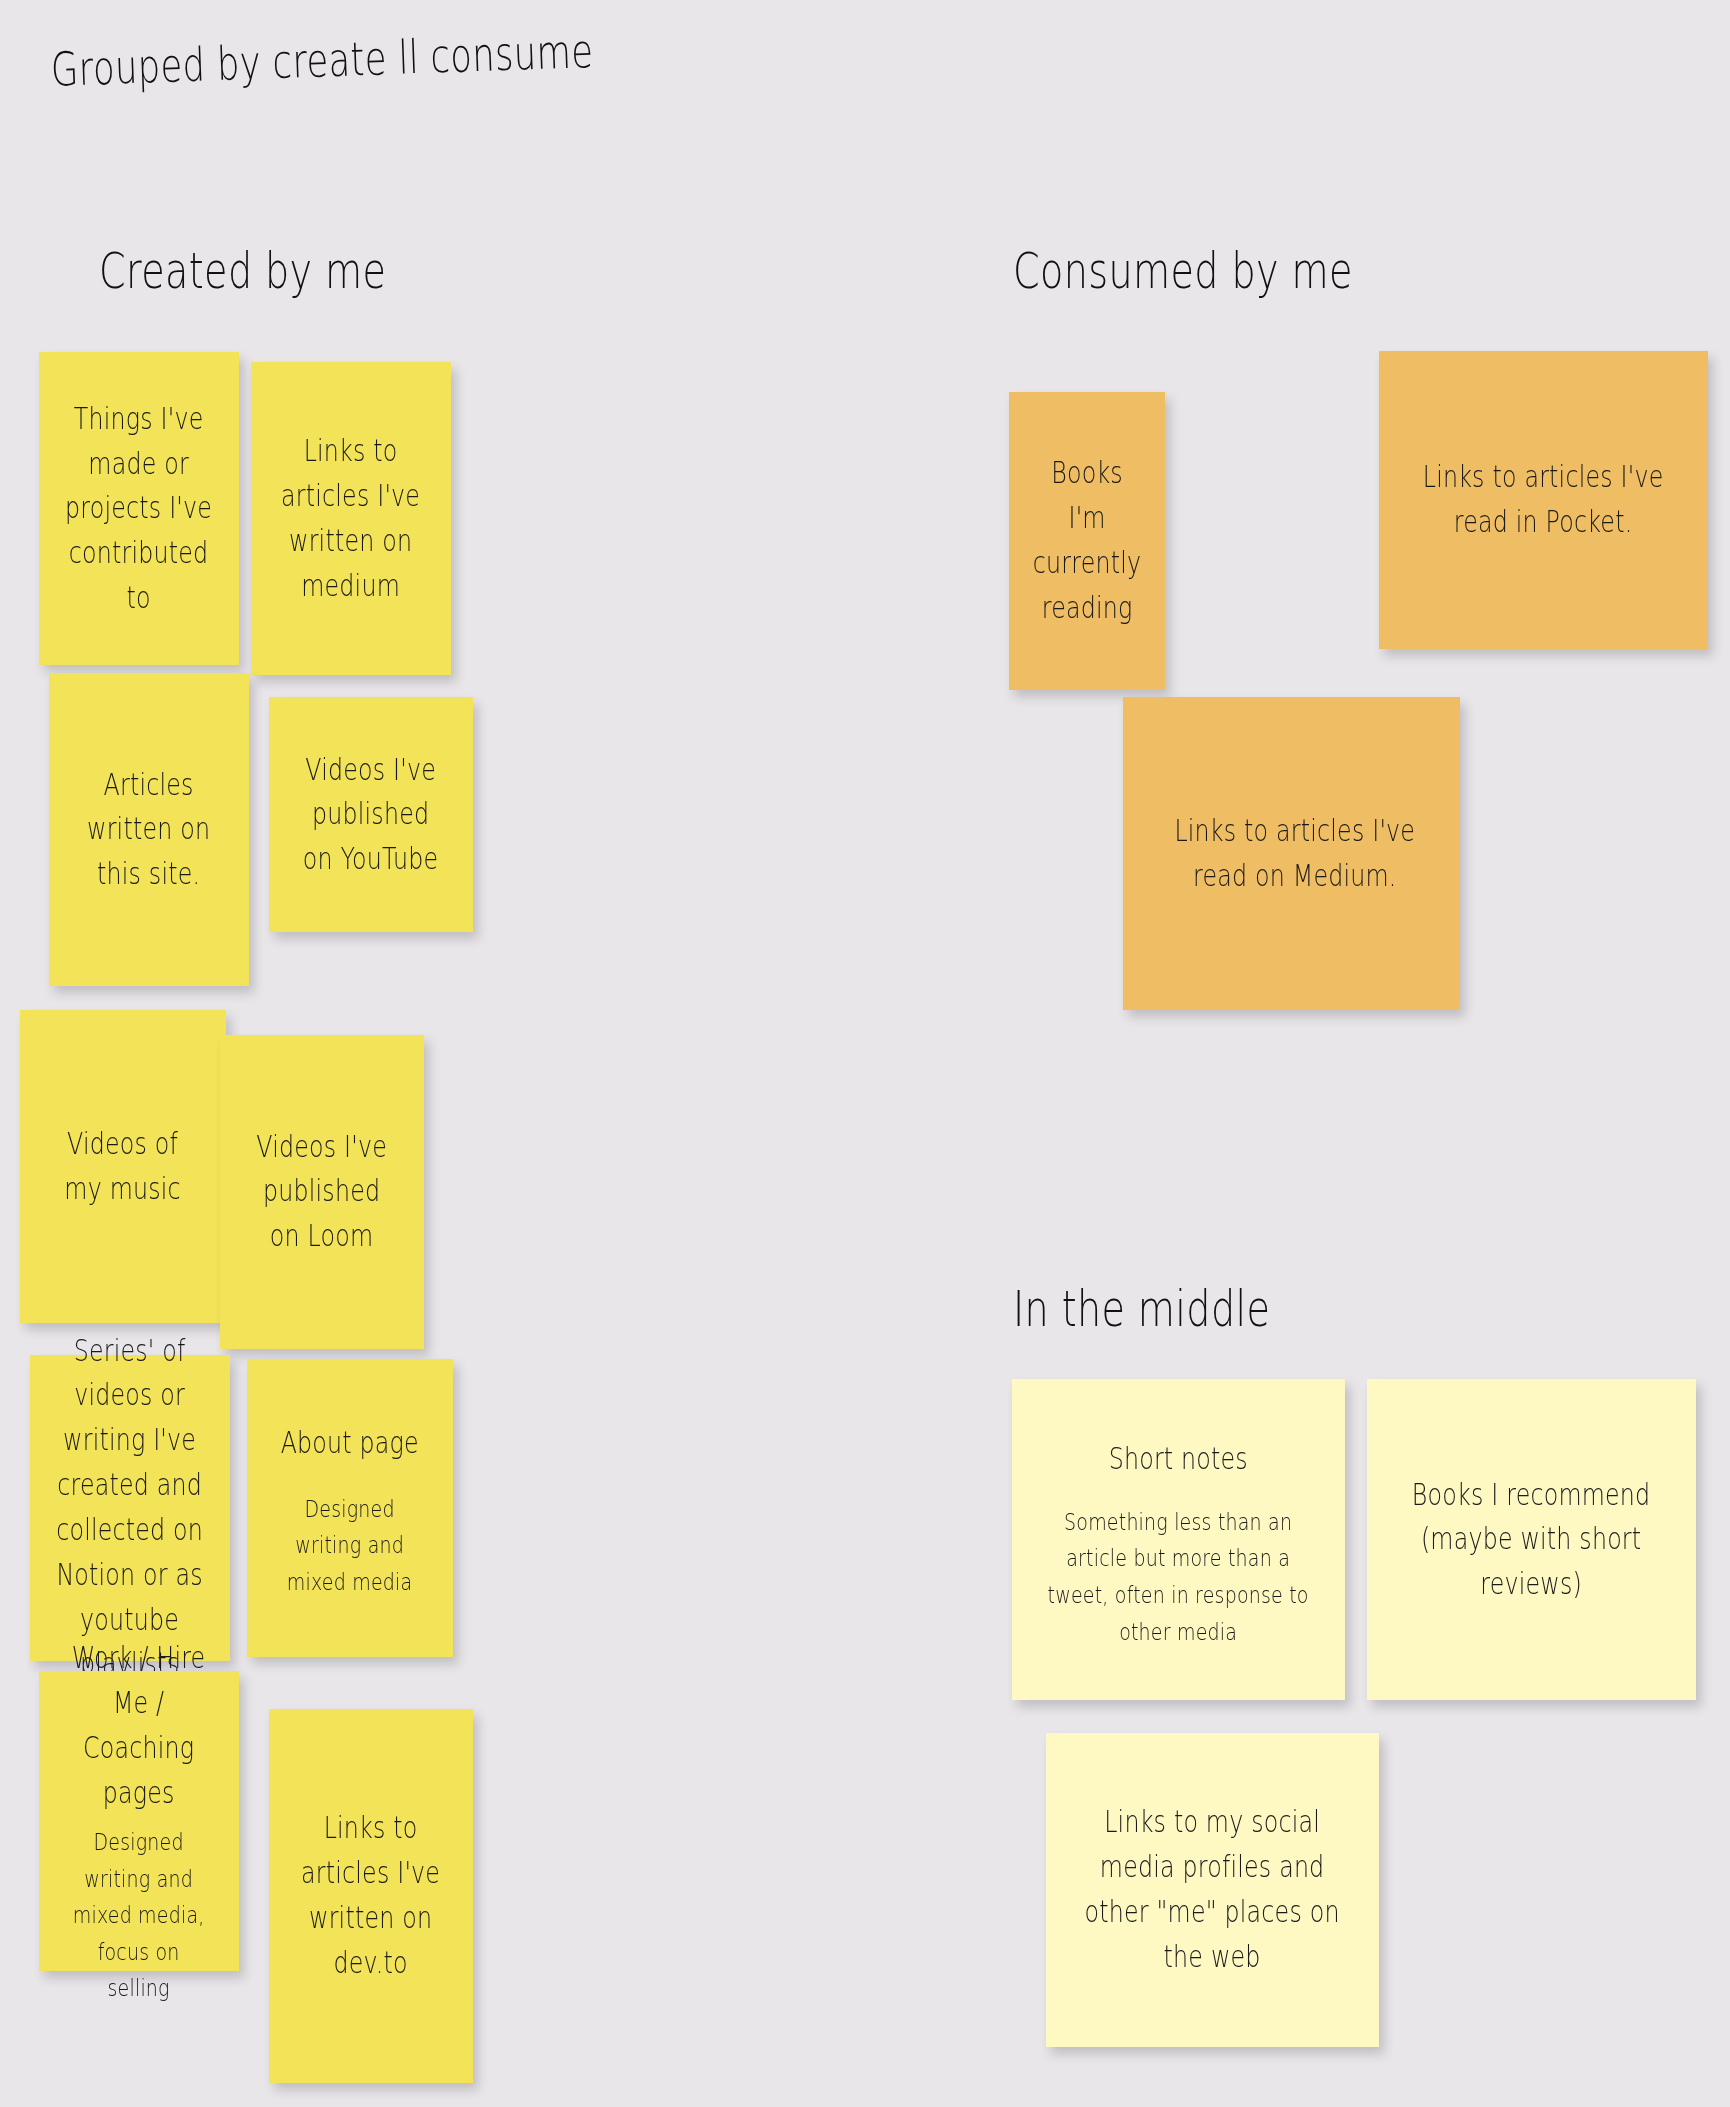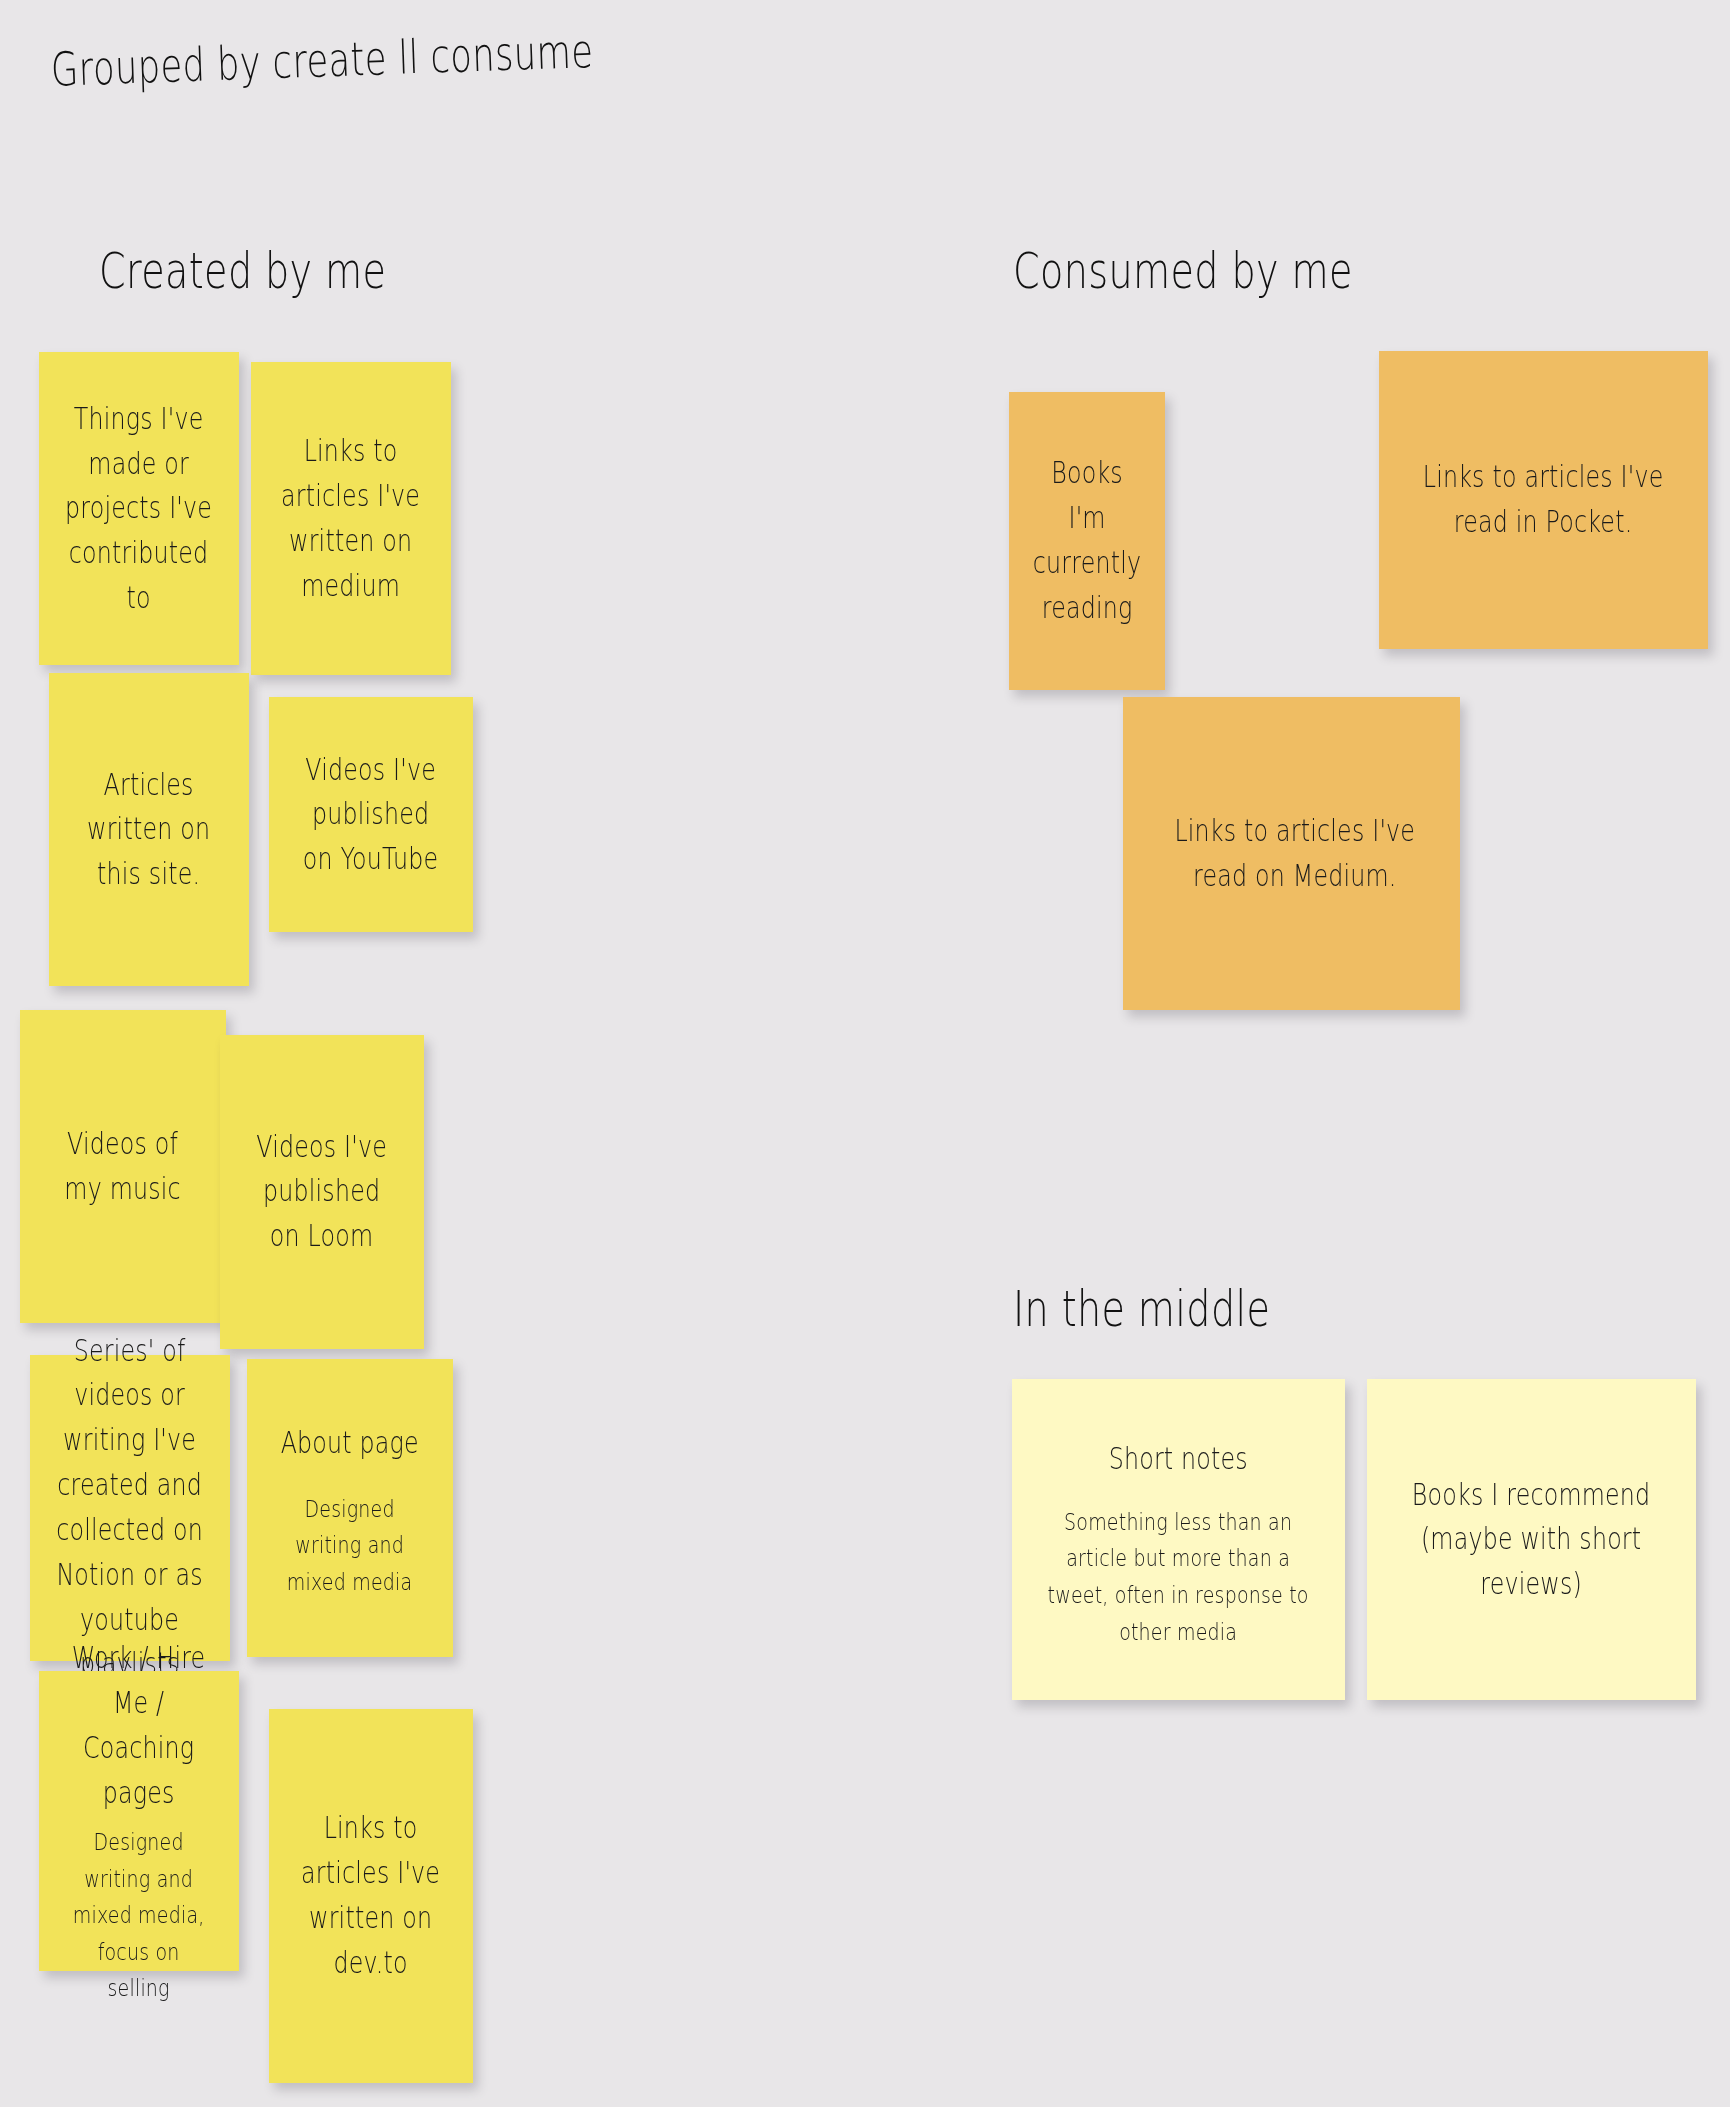--- a/index.html
+++ b/index.html
@@ -165,15 +165,19 @@
   <div class="note green" style="left:1012px; top:1355px; width:333px; height:321px;">
     <div class="note-title">Short notes</div>
     <div class="note-sub">Something less than an article but more than a tweet, often in response to other media</div>
   </div>
 
   <div class="note green" style="left:1367px; top:1355px; width:329px; height:321px;">
     <div class="note-title">Books I recommend (maybe with short reviews)</div>
 
   </div>
 
+  <div class="note green" style="left:1046px; top:1709px; width:333px; height:314px;">
+    <div class="note-title">Links to my social media profiles and other "me" places on the web</div>
+
+  </div>
 
 </div>
 
 
 </body></html>

